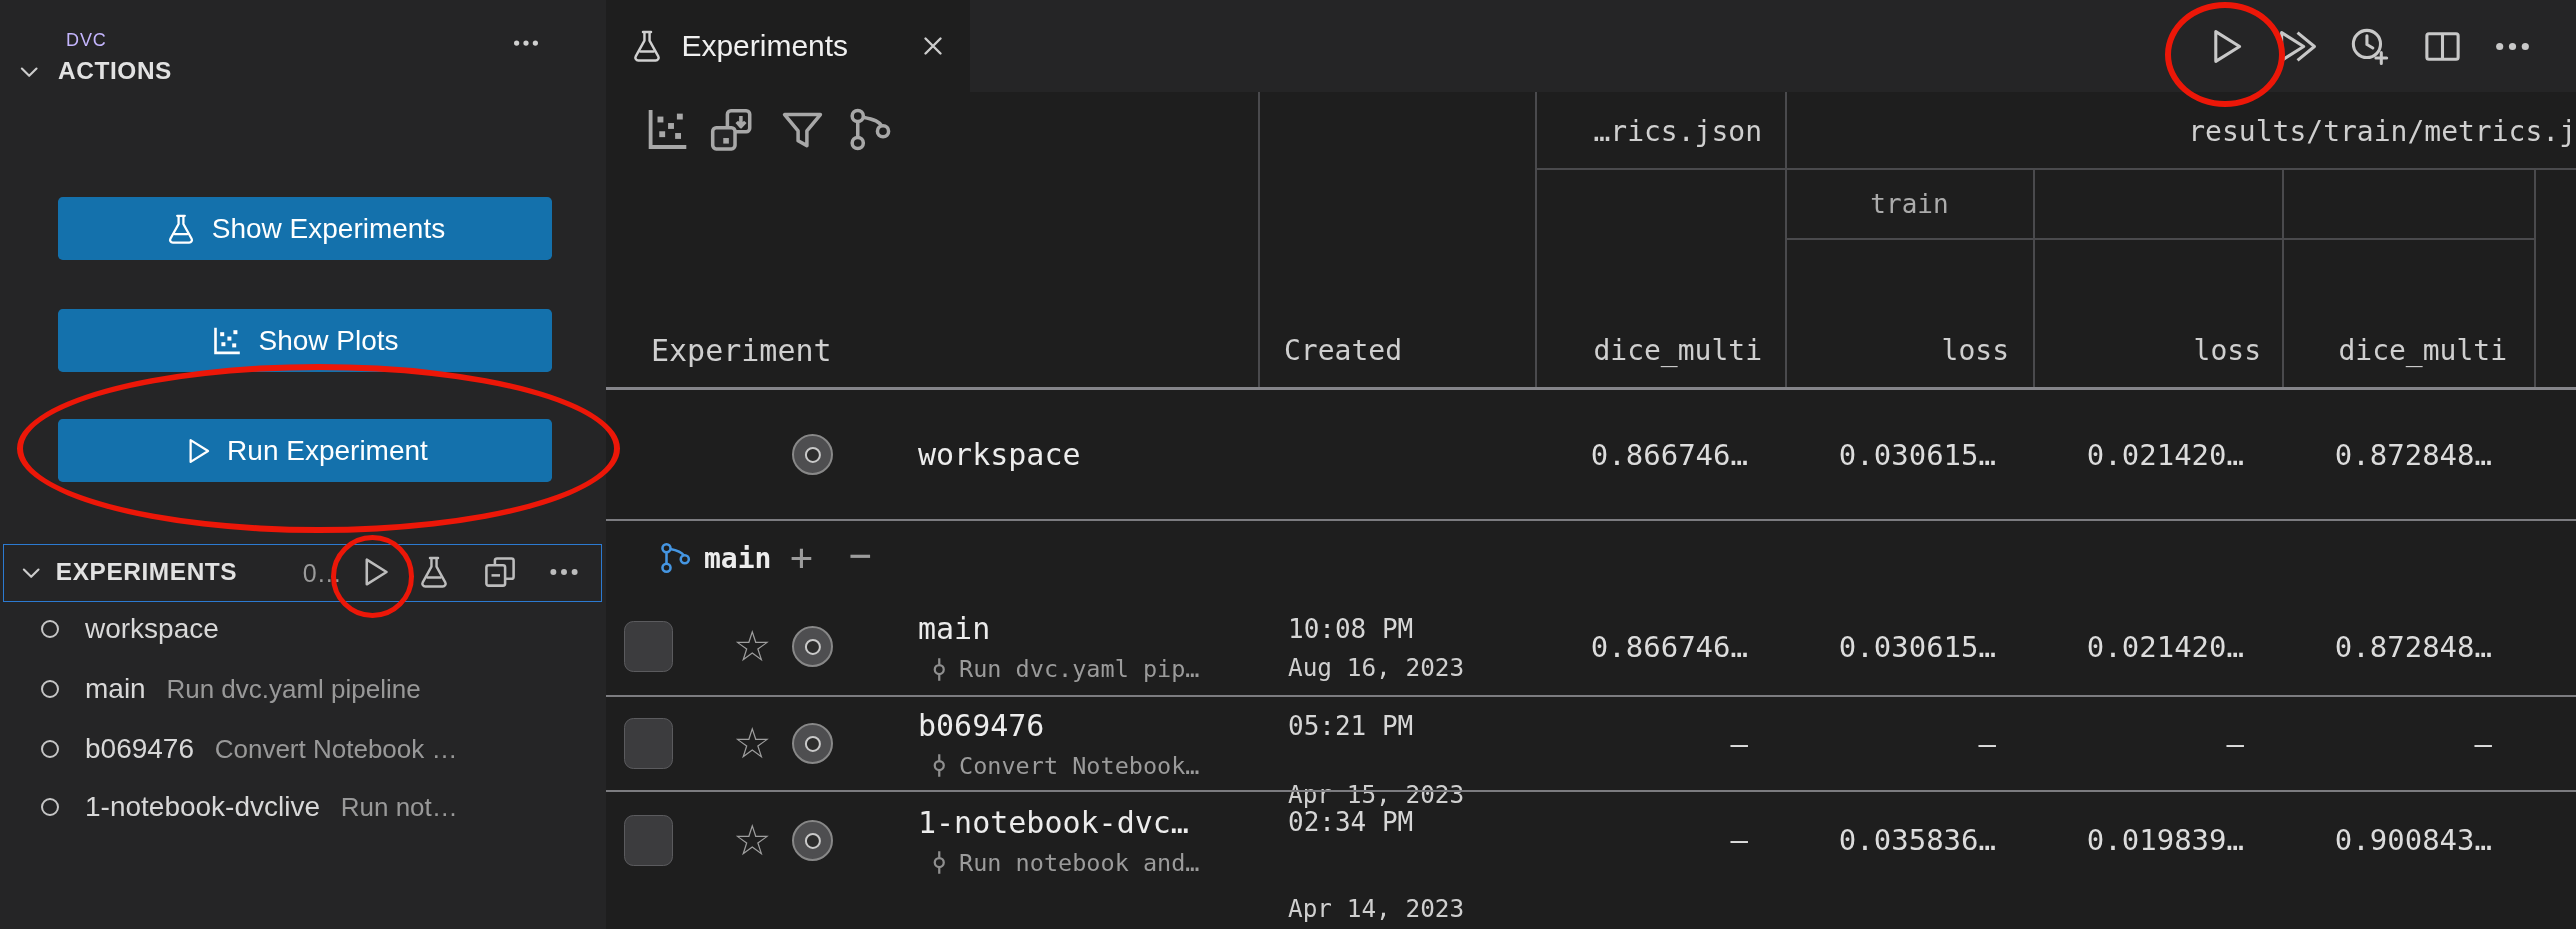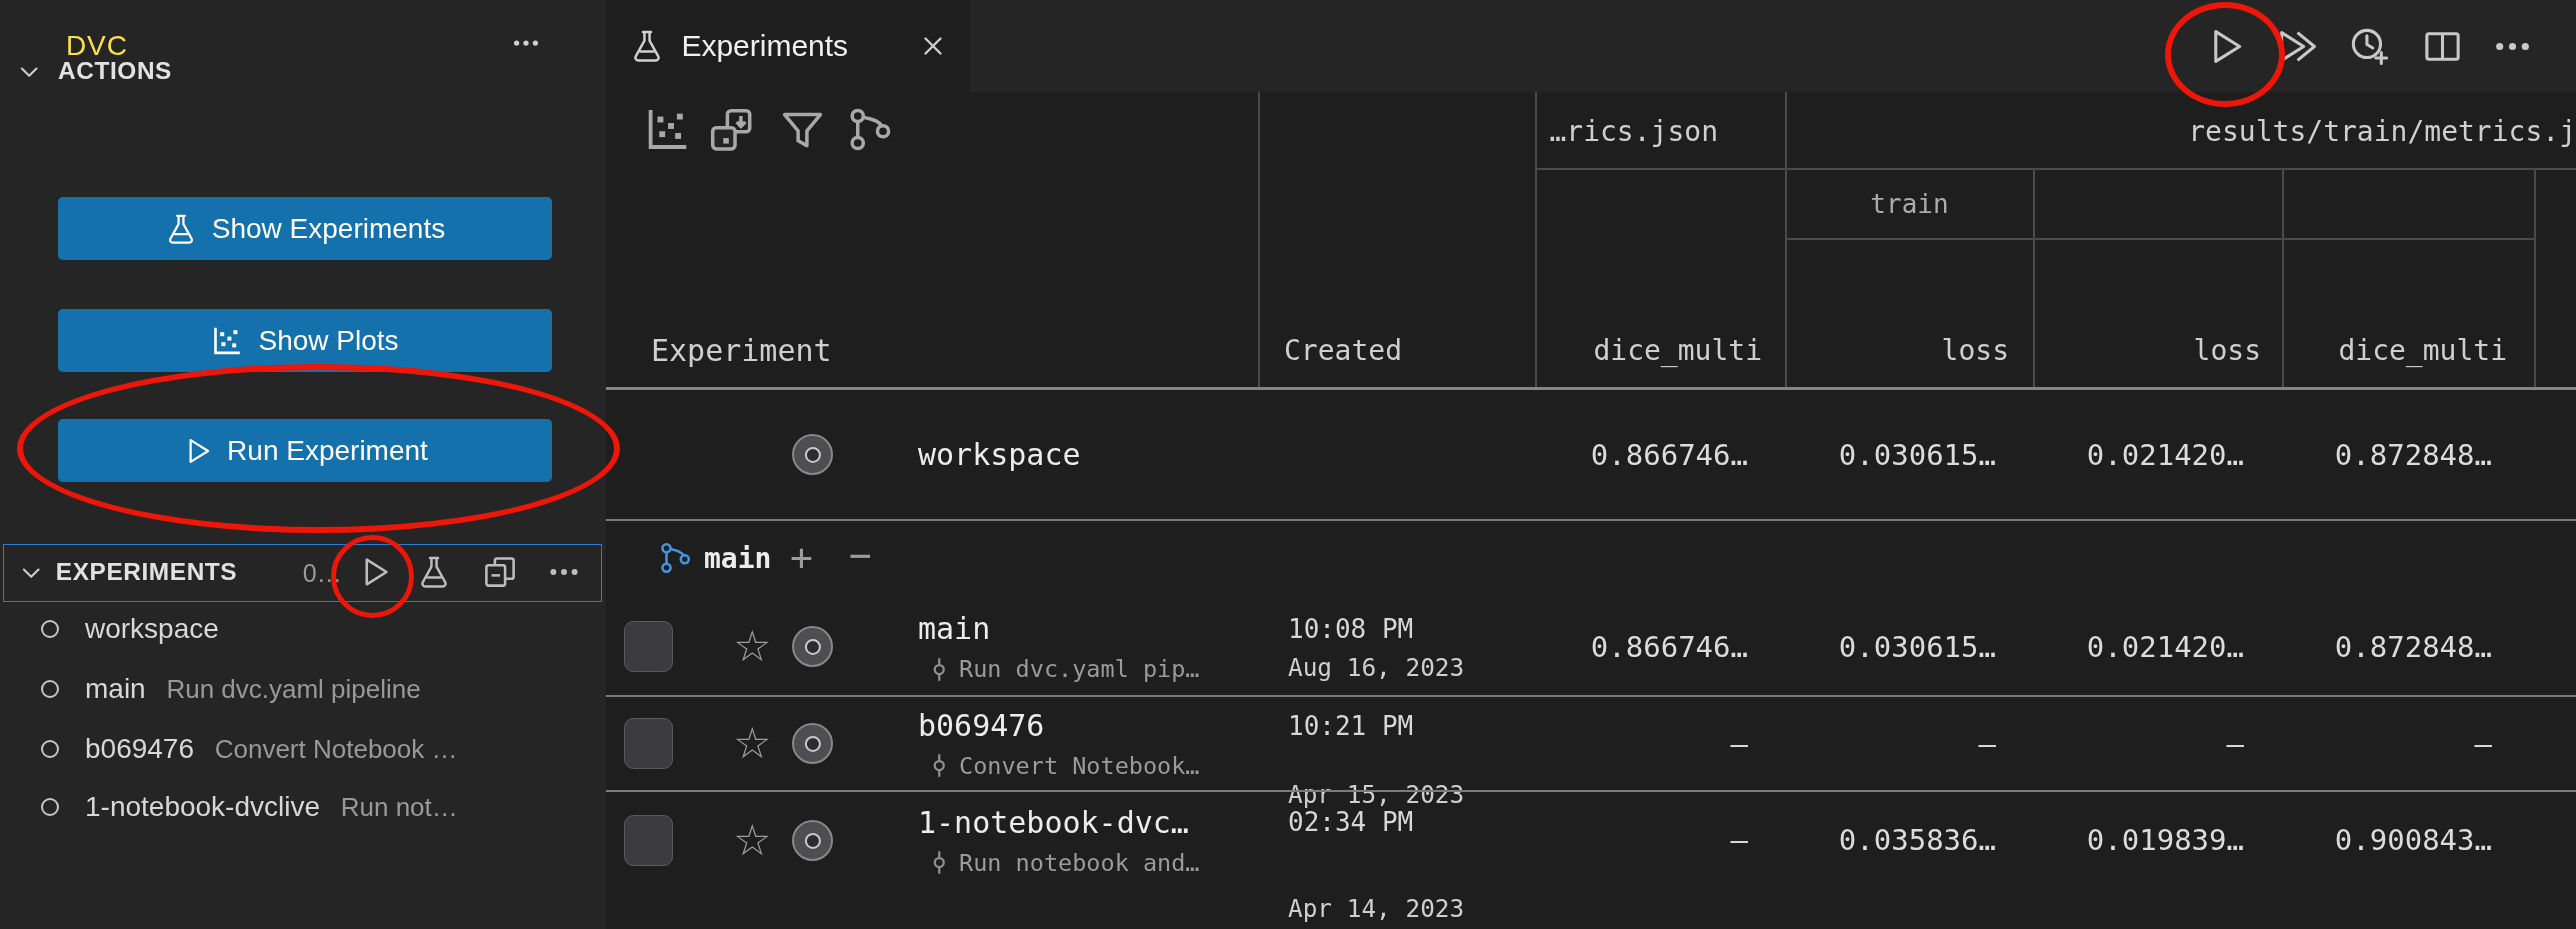--- a/index.html
+++ b/index.html
@@ -8,21 +8,21 @@
     position: relative; width: 2576px; height: 929px;
     background: #1e1e1e; overflow: hidden;
     font-family: "Liberation Sans", sans-serif;
     color: #cccccc;
   }
   .abs { position: absolute; }
   .mono { font-family: "DejaVu Sans Mono", monospace; }
 
   
   #sidebar { position:absolute; left:0; top:0; width:606px; height:929px; background:#252526; }
-  .sb-title { position:absolute; left:66px; top:30px; font-size:28px; color:#fde047; letter-spacing:0.9px; }
+  .sb-title { position:absolute; left:66px; top:30px; font-size:18px; color:#c4b5fd; letter-spacing:0.9px; }
   .sb-section-label { font-size:24.4px; font-weight:bold; color:#e2e2e2; letter-spacing:0.6px; }
   .sb-btn {
     position:absolute; left:58px; width:494px; height:63px;
     background:#1471ac; border:none; border-radius:4.7px;
     display:flex; align-items:center; justify-content:center; gap:15px;
     color:#ffffff; font-size:28px; font-family:"Liberation Sans",sans-serif; cursor:pointer;
   }
   .sb-btn svg { flex:0 0 auto; }
   #experiments-header {
     position:absolute; left:2.8px; top:544px; width:599px; height:58px;
@@ -255,21 +255,21 @@
   <div class="vline" style="left:1258px; top:92px;  height:295px;"></div>
   <div class="vline" style="left:1535px; top:92px;  height:295px;"></div>
   <div class="vline" style="left:1785px; top:92px;  height:295px;"></div>
   <div class="vline" style="left:2033px; top:168px; height:219px;"></div>
   <div class="vline" style="left:2282px; top:168px; height:219px;"></div>
   <div class="vline" style="left:2534px; top:168px; height:219px;"></div>
   <div class="hline" style="left:1535px; top:168px; width:1041px;"></div>
   <div class="hline" style="left:1785px; top:238px; width:749px;"></div>
   <div class="hdr-thick"></div>
 
-  <span class="htext gold" style="right:858px; top:111px;">…rics.json</span>
+  <span class="htext gold" style="right:814px; top:111px;">…rics.json</span>
   <span class="htext gold" style="right:0; top:111px;">results/train/metrics.j</span>
   <span class="subhdr" style="left:1785px;">train</span>
   <span class="htext" style="left:651px; top:330px; font-size:30px;">Experiment</span>
   <span class="htext" style="left:1284px; top:330px;">Created</span>
   <span class="htext gold" style="right:814px; top:330px;">dice_multi</span>
   <span class="htext gold" style="right:567px; top:330px;">loss</span>
   <span class="htext gold" style="right:315px; top:330px;">loss</span>
   <span class="htext gold" style="right:69px; top:330px;">dice_multi</span>
 
   <div>
@@ -311,21 +311,21 @@
 
   <div>
     <span class="checkbox" style="top:718px;"></span>
     <span class="star" style="top:720px;">☆</span>
     <span class="bullseye" style="left:792px; top:723px;"></span>
     <span class="rname" style="top:707px;">b069476</span>
     <svg class="commit-icon" style="top:746px;" viewBox="0 0 16 16">
         <use href="#i-commit"></use>
       </svg>
     <span class="rdesc" style="top:752px;">Convert Notebook…</span>
-    <span class="rtime" style="top:709px;">10:21 PM</span>
+    <span class="rtime" style="top:709px;">05:21 PM</span>
     <span class="rdate" style="top:748px;margin-top:31px;">Apr 15, 2023</span>
     <span class="vcell" style="right:828px; top:725px;">–</span>
     <span class="vcell" style="right:580px; top:725px;">–</span>
     <span class="vcell" style="right:332px; top:725px;">–</span>
     <span class="vcell" style="right:84px;  top:725px;">–</span>
   </div>
   <div class="divider" style="top:790px;"></div>
 
   <div>
     <span class="checkbox" style="top:815px;"></span>

